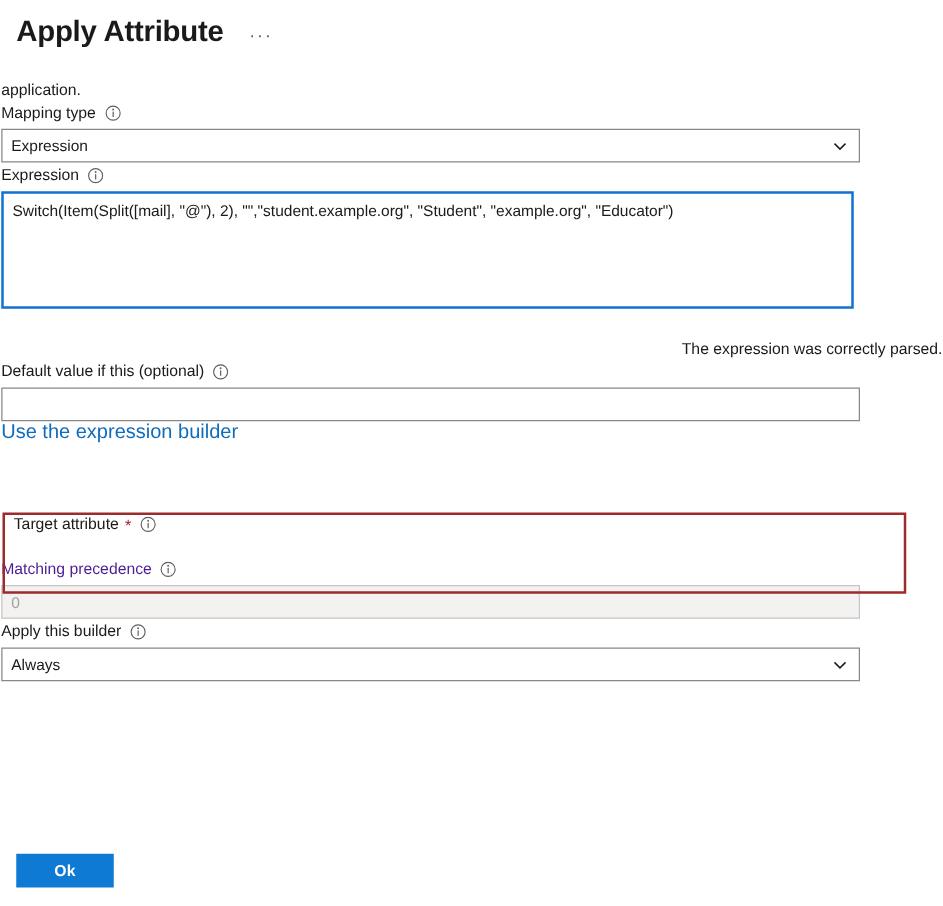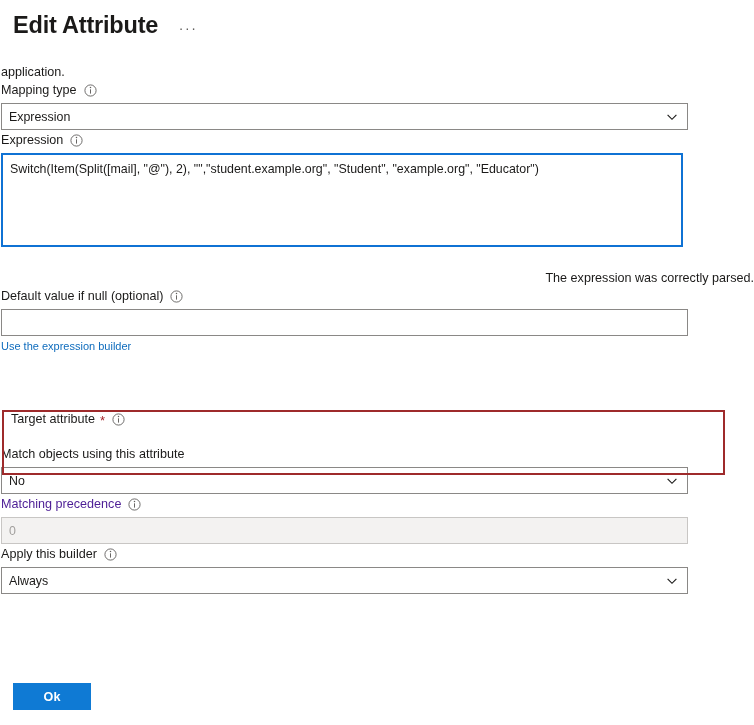--- a/index.html
+++ b/index.html
@@ -168,21 +168,21 @@
   .parse-msg {
     font-size: 12.6px;
     line-height: 16px;
     color: #1b1a19;
     margin-top: 19px;
     text-align: right;
   }
 
   .link {
     display: inline-block;
-    font-size: 11px;
+    font-size: 16px;
     line-height: 16px;
     color: #0f6cbd;
     text-decoration: none;
     cursor: pointer;
   }
 
   
   .highlight-box {
     position: absolute;
     left: 2px;
@@ -220,21 +220,21 @@
     cursor: pointer;
     letter-spacing: 0.2px;
   }
 </style>
 </head>
 <body>
 
 <div class="panel">
 
   <div class="header">
-    <div class="page-title">Edit Attribute</div>
+    <div class="page-title">Apply Attribute</div>
     <div class="ellipsis-btn">···</div>
   </div>
 
   <div class="body">
 
     
     <div class="intro-text">application.</div>
 
     
     <div class="field">
@@ -272,52 +272,39 @@
       </div>
       <textarea class="expr-box" spellcheck="false" style="">Switch(Item(Split([mail], "@"), 2), "","student.example.org", "Student", "example.org", "Educator")</textarea>
     </div>
 
     
     <div class="parse-msg">The expression was correctly parsed.</div>
 
     
     <div class="field">
       <div class="field-label">
-        <span>Default value if null (optional)</span>
+        <span>Default value if this (optional)</span>
         <span class="info-icon">
           <svg width="13" height="13" viewBox="0 0 13 13">
               <circle cx="6.5" cy="6.5" r="5.6" fill="none" stroke="#605e5c" stroke-width="0.9"></circle>
               <circle cx="6.5" cy="3.6" r="0.75" fill="#605e5c"></circle>
               <rect x="6.05" y="5.3" width="0.95" height="4.3" fill="#605e5c"></rect>
             </svg>
         </span>
       </div>
       <input class="text-input" type="text" value="" style="">
     </div>
 
     
     <a class="link">Use the expression builder</a>
 
     
     <div style="height:90px"></div>
 
     
-    <div class="field">
-      <div class="field-label">
-        <span>Match objects using this attribute</span>
-      </div>
-      <div class="select-box">
-        <span>No</span>
-        <span class="chev">
-          <svg width="14" height="14" viewBox="0 0 14 14">
-              <path d="M2.6 4.9 L7 9.3 L11.4 4.9" fill="none" stroke="#1b1a19" stroke-width="1.15"></path>
-            </svg>
-        </span>
-      </div>
-    </div>
 
     
     <div class="field">
       <div class="field-label disabled">
         <span>Matching precedence</span>
         <span class="info-icon">
           <svg width="13" height="13" viewBox="0 0 13 13">
               <circle cx="6.5" cy="6.5" r="5.6" fill="none" stroke="#605e5c" stroke-width="0.9"></circle>
               <circle cx="6.5" cy="3.6" r="0.75" fill="#605e5c"></circle>
               <rect x="6.05" y="5.3" width="0.95" height="4.3" fill="#605e5c"></rect>

